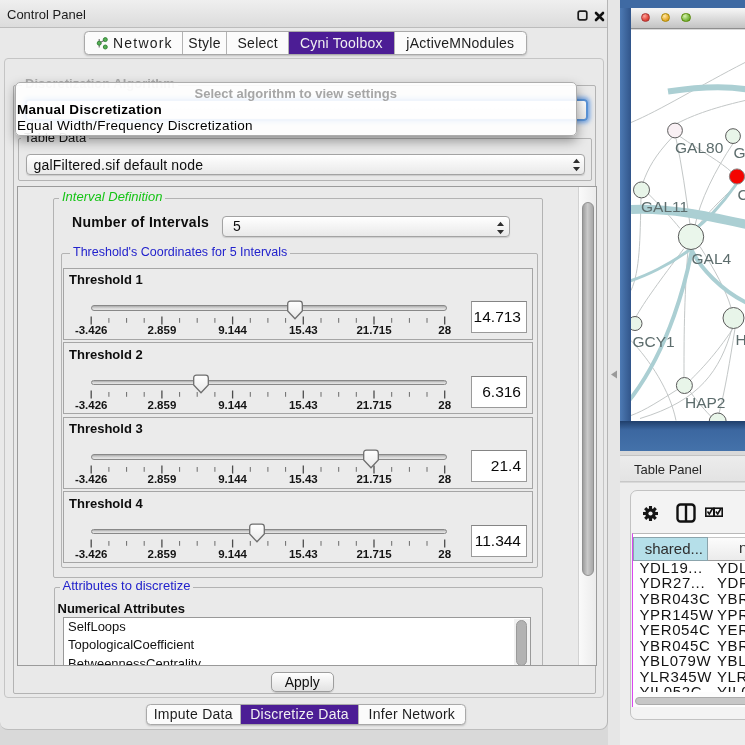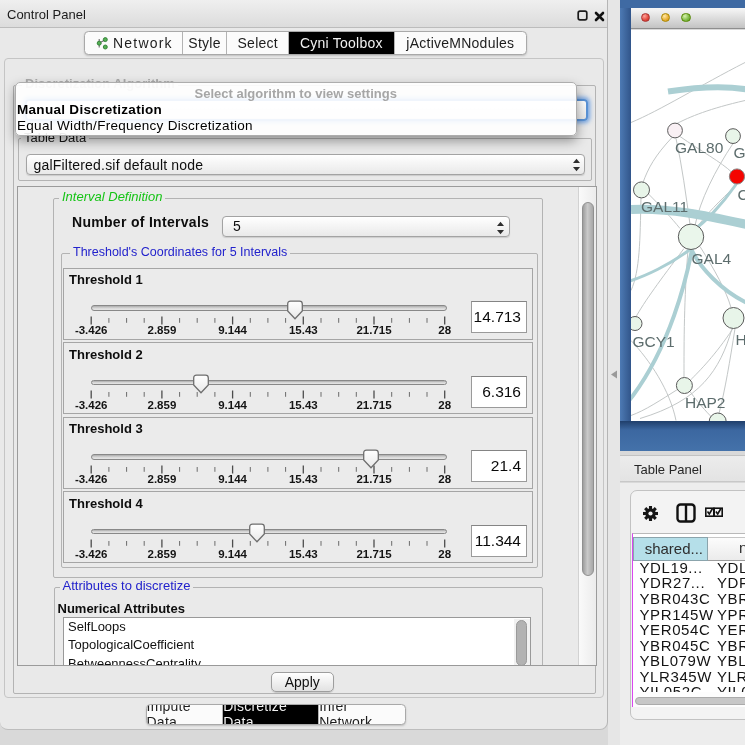--- a/index.html
+++ b/index.html
@@ -8,21 +8,21 @@
 #cp { position:absolute; left:0; top:0; width:608px; height:730px; background:#e9e9e9;
   border-right:1px solid #b5b5b5; border-bottom:1px solid #bdbdbd; border-radius:0 0 8px 8px; }
 #cptitle { position:absolute; left:0; top:0; width:100%; height:28px;
   background:linear-gradient(#efefef,#dcdcdc); border-bottom:1px solid #bcbcbc; }
 #cptitle span { position:absolute; left:7px; top:7px; font-size:13px; color:#1b1b1b; }
 .seg { position:absolute; display:flex; background:#fbfbfb; border:1px solid #a9a9a9;
   border-radius:4.5px; overflow:hidden; box-shadow:0 1px 2px rgba(0,0,0,0.18); }
 .seg div { height:100%; display:flex; align-items:center; justify-content:center;
   font-size:14px; letter-spacing:0.25px; color:#1d1d1d; border-left:1px solid #b3b3b3; }
 .seg div:first-child { border-left:none; }
-.seg div.sel { background:#000000; color:#f1f1f1; }
+.seg div.sel { background:#4c1d95; color:#f1f1f1; }
 #content { position:absolute; left:4px; top:58px; width:600px; height:640px;
   border:1px solid #c5c5c5; border-radius:4px; background:#e9e9e9; }
 .grp { position:absolute; border:1px solid #b3b3b3; border-radius:2px; }
 .grptitle { position:absolute; font-size:13px; line-height:14px; background:#e9e9e9; padding:0 3px; white-space:nowrap; }
 .combo { position:absolute; border:1px solid #a3a3a3; border-radius:4px;
   background:linear-gradient(#ffffff,#e9e9e9); box-shadow:0 1px 1px rgba(0,0,0,0.13); }
 .combo span { position:absolute; left:7px; top:1.5px; font-size:14px; letter-spacing:0.2px; color:#0e0e0e; }
 .arrows { position:absolute; width:9px; height:14px; }
 #scrollpane { position:absolute; left:17px; top:186px; width:580px; height:480px;
   border:1px solid #9b9b9b; background:#eaeaea; overflow:hidden; }
@@ -320,21 +320,21 @@
     <p style="top:19px;">TopologicalCoefficient</p>
     <p style="top:37.5px;">BetweennessCentrality</p>
     <div class="abs" style="left:450px;top:1px;width:15.5px;height:48px;background:#f1f1f1;">
       <div class="abs" style="left:2px;top:1px;width:11px;height:46px;border-radius:5.5px;
         background:#b2b2b2;border:1px solid #9a9a9a;"></div>
       </div>
   </div>
 
   <div id="applybtn">Apply</div>
 
-  <div class="seg" style="left:145.5px;top:703.5px;width:260px;height:21px;">
+  <div class="seg" style="left:145.5px;top:703.5px;width:320px;height:21px;">
     <div style="width:94px;">Impute Data</div>
     <div class="sel" style="width:119px;">Discretize Data</div>
     <div style="width:107px;">Infer Network</div>
   </div>
 
   <div id="popup">
     <div class="r1">Select algorithm to view settings</div>
     <div class="r2">Manual Discretization</div>
     <div class="r3">Equal Width/Frequency Discretization</div>
   </div>

